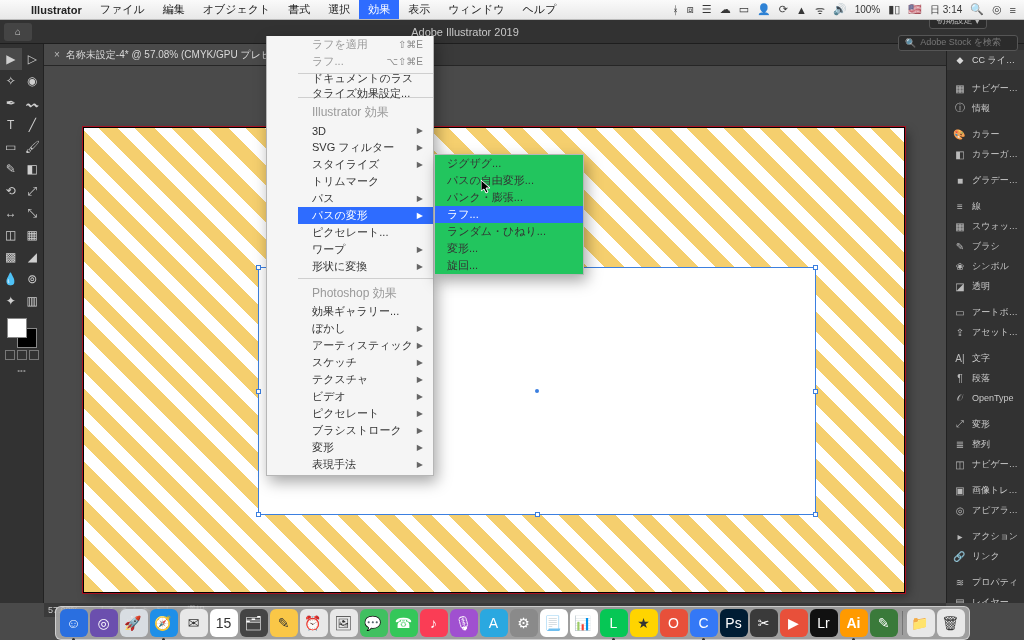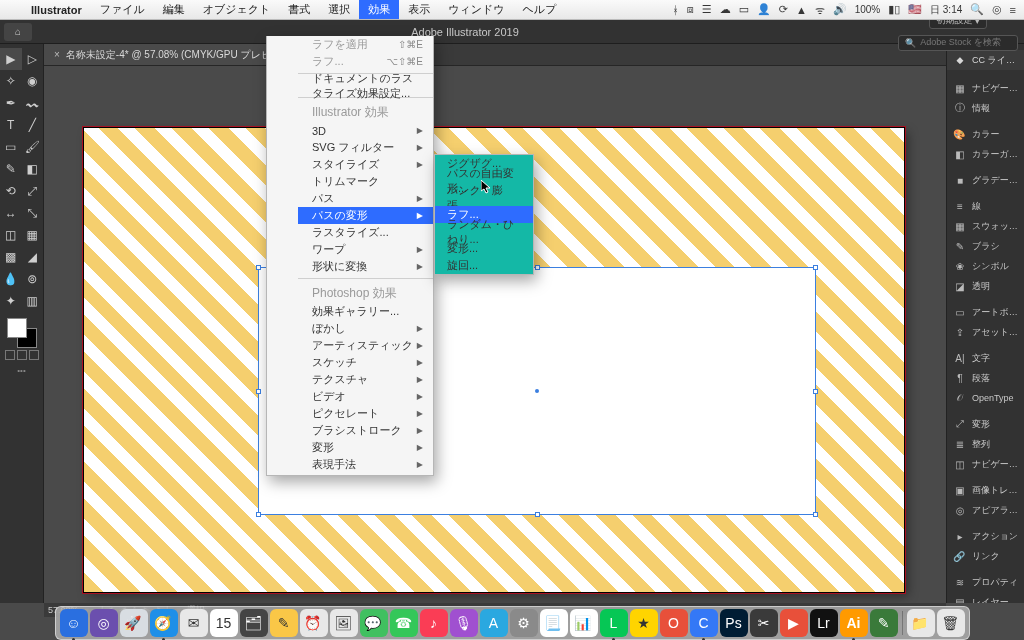--- a/index.html
+++ b/index.html
@@ -19,21 +19,21 @@
 
 .menu { position:absolute; top:36px; left:266px; width:168px; background:#f5f5f5; border:1px solid #b6b6b6; border-top:none; box-shadow:3px 6px 14px rgba(0,0,0,.35); font-size:11px; z-index:60; padding-bottom:2px;padding-left:31px; }
 .menu .row { height:17px; display:flex; align-items:center; padding:0 10px 0 14px; position:relative; color:#333; }
 .menu .row.disabled { color:#9a9a9a; }
 .menu .row .k { margin-left:auto; color:#888; font-size:10px; }
 .menu .row.arrow::after { content:"▶"; font-size:8px; margin-left:auto; color:#666; }
 .menu .row.arrow.sel::after { color:#fff; }
 .menu .row.sel { background:#2e6cff; color:#fff; }
 .menu .sep { height:1px; background:#cfcfcf; margin:3px 0; }
 .menu .hdr { font-size:12px; color:#9a9a9a; padding:3px 14px 1px; }
-.submenu { position:absolute; left:167px; top:118px; width:100px; background:#14b8a6; border:1px solid #b6b6b6; box-shadow:3px 6px 14px rgba(0,0,0,.35); z-index:61; }
+.submenu { position:absolute; left:167px; top:118px; width:150px; background:#22c55e; border:1px solid #b6b6b6; box-shadow:3px 6px 14px rgba(0,0,0,.35); z-index:61; }
 .submenu .row { height:17px; display:flex; align-items:center; padding:0 12px; font-size:11px; color:#333; }
 .submenu .row.sel { background:#2e6cff; color:#fff; }
 
 
 .ai-top { position:absolute; top:20px; left:0; right:0; height:24px; background:#323232; display:flex; align-items:center; border-bottom:1px solid #1e1e1e; z-index:10; }
 .ai-top .home { width:28px; height:18px; margin-left:4px; border-radius:3px; background:#444; display:flex; align-items:center; justify-content:center; color:#ccc; font-size:10px; }
 .ai-top .title { flex:1; text-align:center; color:#c8c8c8; font-size:11px; }
 .ai-top .rcluster { display:flex; align-items:center; gap:6px; padding-right:6px;flex-direction:column; }
 .ai-top .pill { height:16px; border:1px solid #555; border-radius:3px; padding:0 6px; color:#bbb; font-size:9px; display:flex; align-items:center; background:#2b2b2b; }
 .ai-top .search { width:120px; height:16px; background:#2b2b2b; border:1px solid #555; border-radius:3px; color:#777; font-size:9px; display:flex; align-items:center; padding:0 6px; gap:4px; }
@@ -363,21 +363,21 @@
       <div class="row">
         <span>トリムマーク</span>
       </div>
       <div class="row arrow">
         <span>パス</span>
       </div>
       <div class="row arrow sel">
         <span>パスの変形</span>
       </div>
       <div class="row">
-        <span>ラスタライズ...</span>
+        <span>ピクセレート...</span>
       </div>
       <div class="row arrow">
         <span>ワープ</span>
       </div>
       <div class="row arrow">
         <span>形状に変換</span>
       </div>
     </div>
   <div class="sep"></div>
   <div class="hdr">Photoshop 効果</div>

